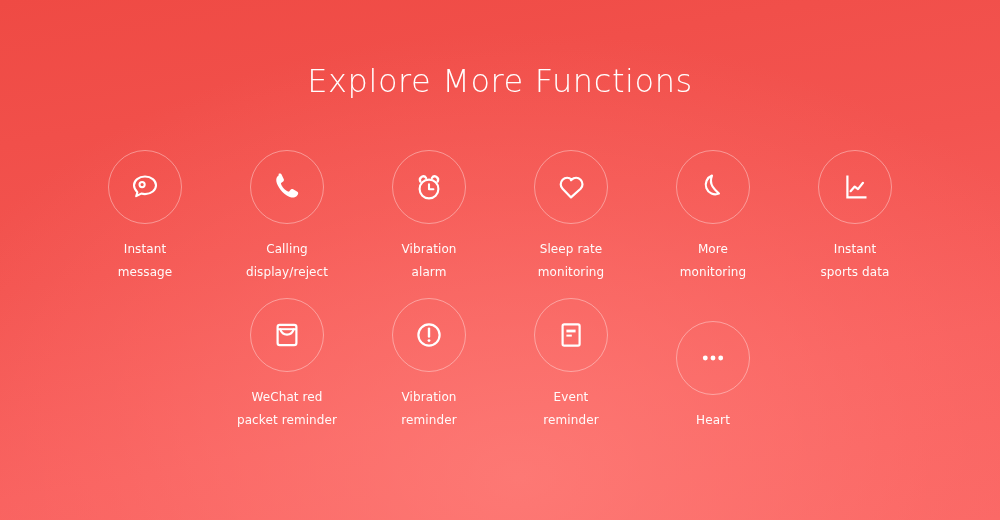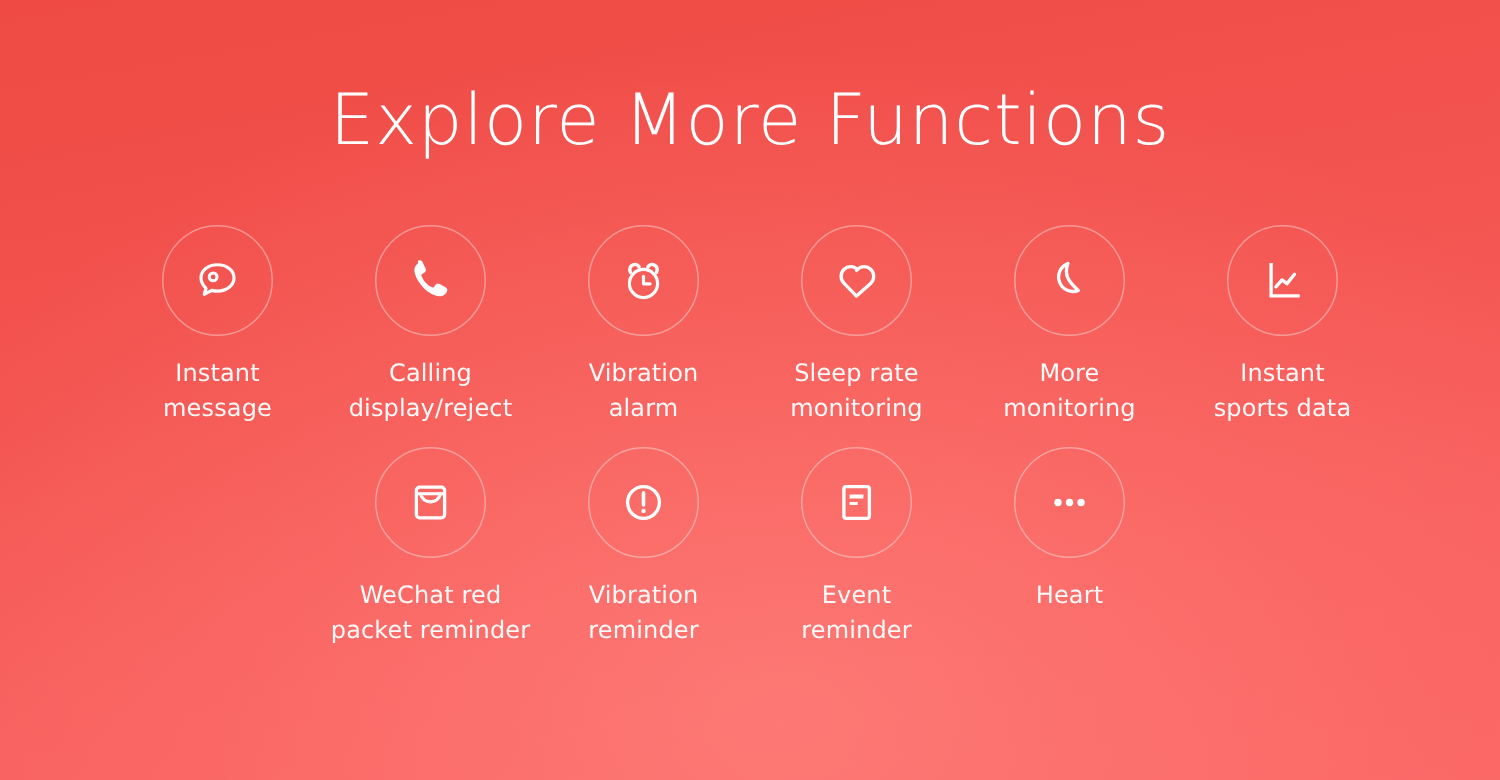--- a/index.html
+++ b/index.html
@@ -25,21 +25,21 @@
     overflow: hidden;
   }
 
   .headline {
     position: absolute;
     top: 50px;
     left: 0;
     width: 1000px;
     text-align: center;
     color: #ffffff;
-    font-size: 47px;
+    font-size: 32px;
     font-weight: 300;
     letter-spacing: 0.6px;
     line-height: 62px;
     font-family: "DejaVu Sans", sans-serif;
     white-space: nowrap;
   }
 
   .feature-grid {
     position: absolute;
     top: 150px;
@@ -47,20 +47,21 @@
     width: 1000px;
   }
 
   .feature-row {
     display: flex;
     justify-content: center;
     align-items: flex-start;
   }
   .feature-row.row-2 {
     margin-top: 15px;
+    align-items: flex-end;
   }
 
   .feature-cell {
     width: 142px;
     display: flex;
     flex-direction: column;
     align-items: center;
   }
 
   .icon-ring {
@@ -74,21 +75,21 @@
     justify-content: center;
   }
 
   .icon-ring svg {
     display: block;
   }
 
   .feature-label {
     margin-top: 14px;
     color: #ffffff;
-    font-size: 16px;
+    font-size: 12px;
     line-height: 22.5px;
     font-weight: 400;
     text-align: center;
     letter-spacing: 0.1px;
     font-family: "DejaVu Sans", sans-serif;
     white-space: pre-line;
     opacity: 0.97;
   }
 </style>
 </head>

